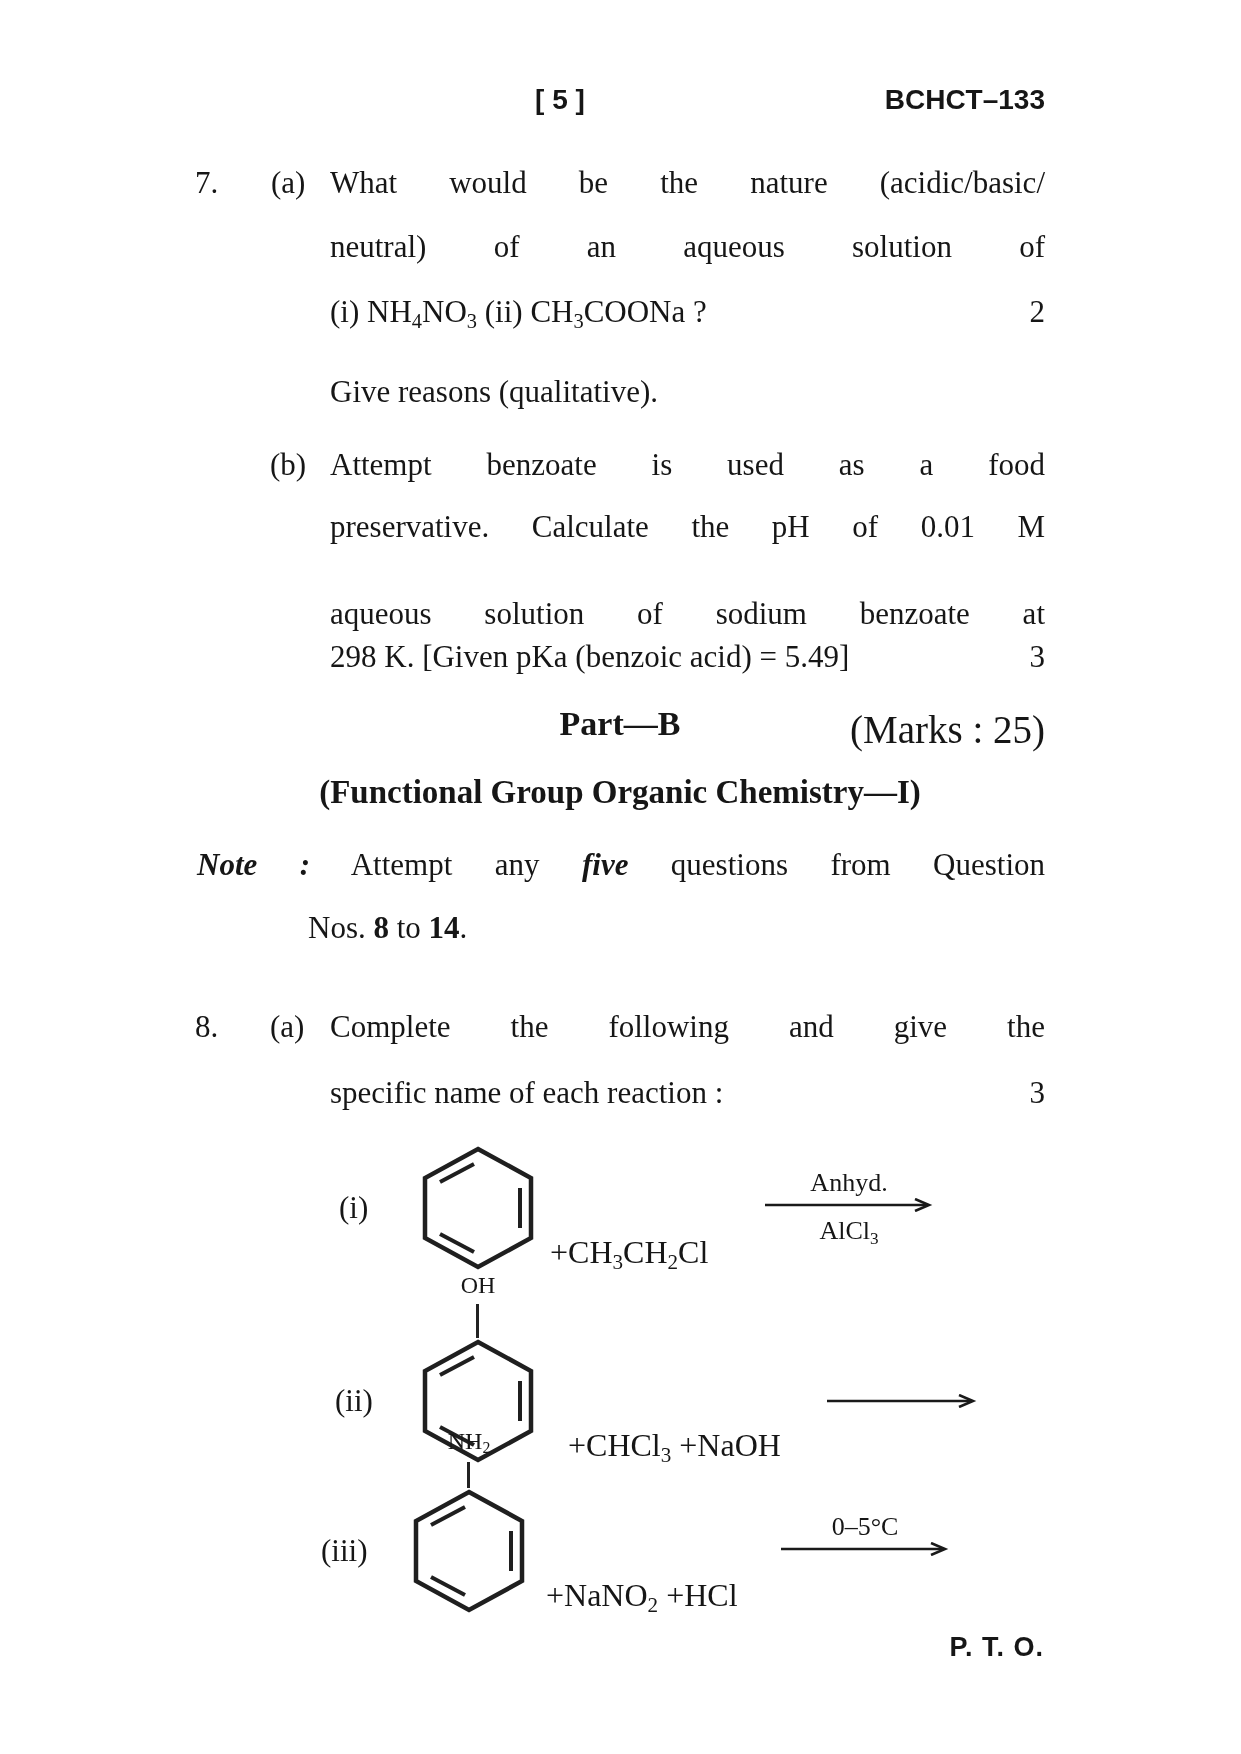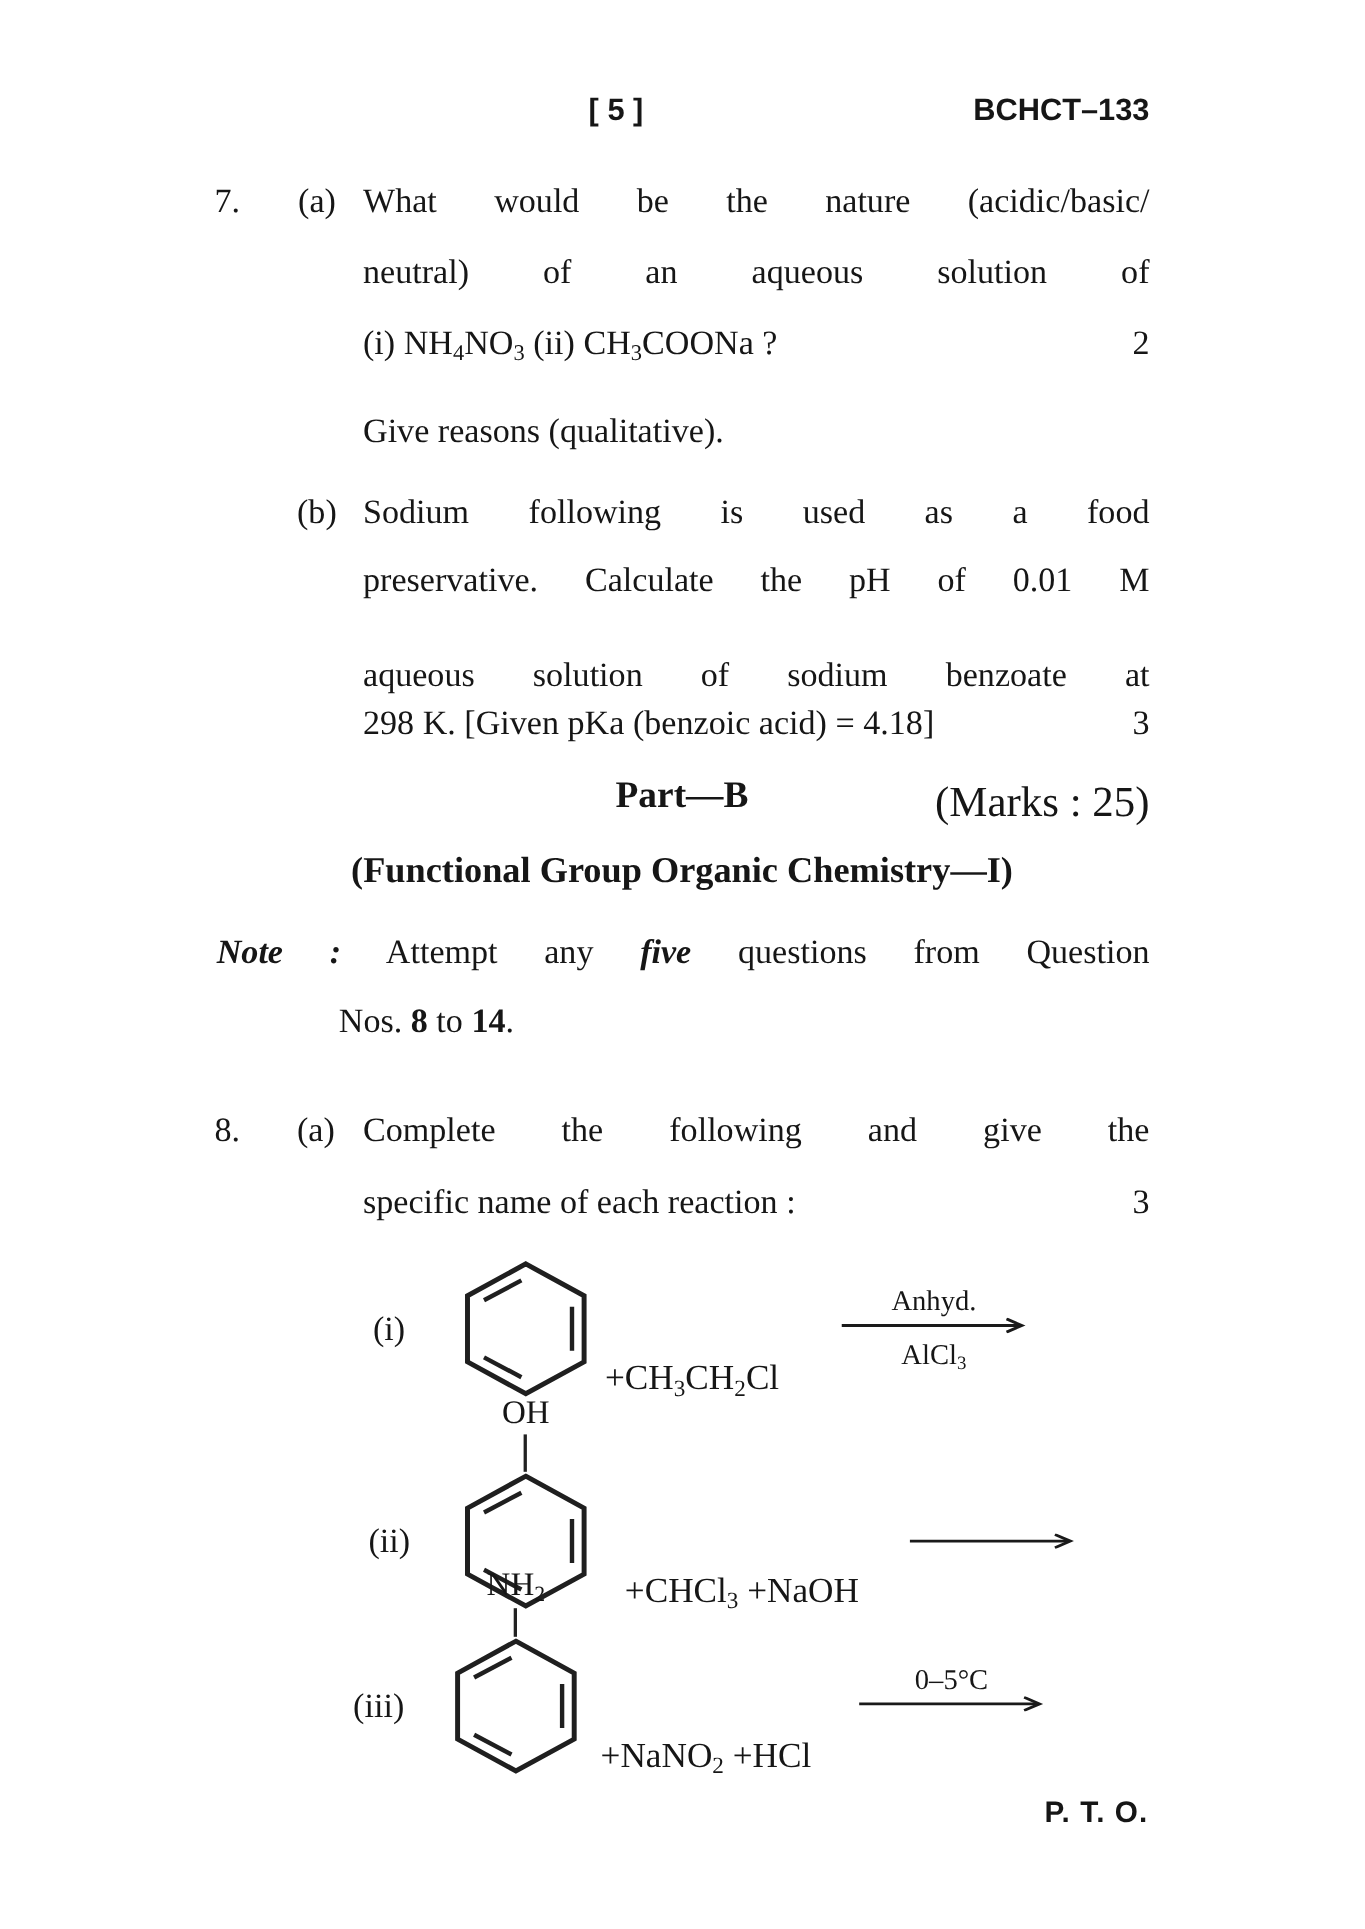--- a/index.html
+++ b/index.html
@@ -25,21 +25,21 @@
   .bi{font-weight:bold;font-style:italic;}
   
   .part-row{position:absolute;left:195px;right:196px;text-align:center;}
   .part-title{font-weight:bold;font-size:34px;}
   .part-marks{position:absolute;right:0;top:2px;font-size:39px;font-weight:normal;}
   .sec-title{position:absolute;left:195px;right:196px;text-align:center;font-weight:bold;font-size:33px;}
   
   .rxrow{position:absolute;}
   .rxlabel{position:absolute;font-size:31px;line-height:44px;}
   .formula{position:absolute;font-size:32px;line-height:44px;white-space:nowrap;margin-top:44px;}
-  .ringcol-label{position:absolute;font-size:30px;line-height:34px;text-align:center;width:116px;}
+  .ringcol-label{position:absolute;font-size:24px;line-height:34px;text-align:center;width:116px;}
   .bondline{position:absolute;width:3px;background:#222;}
   .arrowblock{position:absolute;text-align:center;}
   .ar-label{font-size:26px;line-height:30px;white-space:nowrap;}
   .ftr{font-family:"Liberation Sans","DejaVu Sans",sans-serif;font-weight:bold;font-size:27px;letter-spacing:1px;}
   svg.ring{display:block;}
 </style>
 </head>
 <body>
 
 <div class="page">
@@ -54,25 +54,25 @@
   <div class="ln just" style="top:226px;">neutral) of an aqueous solution of</div>
 
   <div class="ln flexline" style="top:291px;">
     <span><span>(i) NH</span><sub class="s">4</sub><span>NO</span><sub class="s">3</sub><span>&nbsp;(ii) CH</span><sub class="s">3</sub><span>COONa ?</span></span>
     <span>2</span>
   </div>
 
   <div class="ln" style="top:371px;">Give reasons (qualitative).</div>
 
   <span class="qnum" style="left:270px;top:444px;">(b)</span>
-  <div class="ln just" style="top:444px;">Sodium following is used as a food</div>
+  <div class="ln just" style="top:444px;">Attempt benzoate is used as a food</div>
   <div class="ln just" style="top:506px;">preservative. Calculate the pH of 0.01 M</div>
   <div class="ln just" style="top:593px;">aqueous solution of sodium benzoate at</div>
   <div class="ln flexline" style="top:636px;">
-    <span>298 K. [Given pKa (benzoic acid) = 4.18]</span>
+    <span>298 K. [Given pKa (benzoic acid) = 5.49]</span>
     <span>3</span>
   </div>
 
   <div class="part-row" style="top:705px;">
     <span class="part-title">Part—B</span>
     <span class="part-marks">(Marks : 25)</span>
   </div>
   <div class="sec-title" style="top:774px;">(Functional Group Organic Chemistry—I)</div>
 
   <div class="abs just" style="left:197px;right:196px;top:844px;font-size:31px;line-height:42px;">

